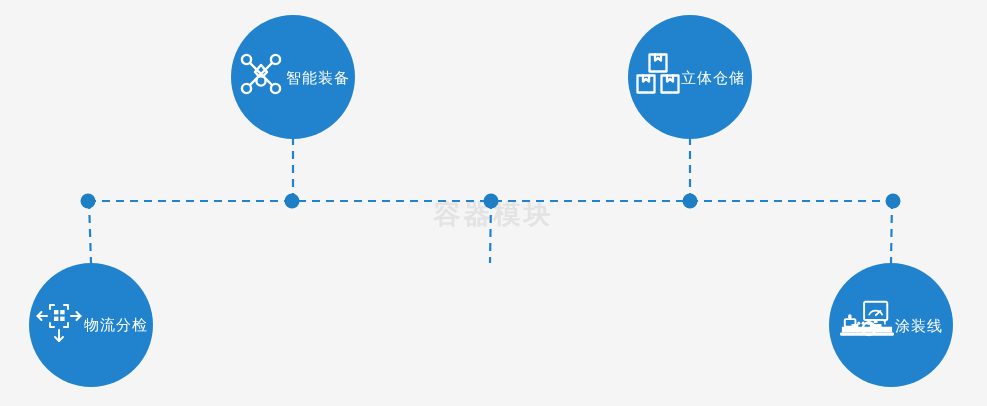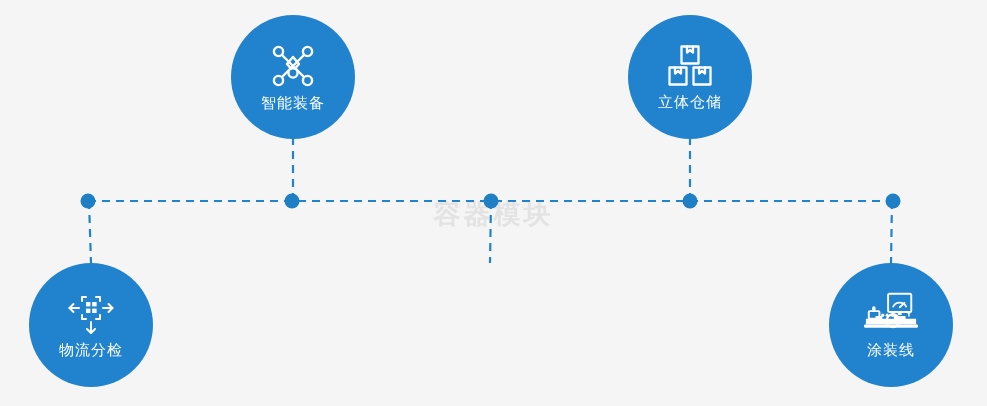--- a/index.html
+++ b/index.html
@@ -70,21 +70,20 @@
 
   
   .node-circle {
     position: absolute;
     width: 124px;
     height: 124px;
     border-radius: 50%;
     background: #2183ce;
     transform: translate(-50%, -50%);
     display: flex;
-    flex-direction: column;
     align-items: center;
     justify-content: center;
     box-sizing: border-box;
   }
   .node-icon {
     width: 50px;
     height: 44px;
     display: flex;
     align-items: center;
     justify-content: center;

